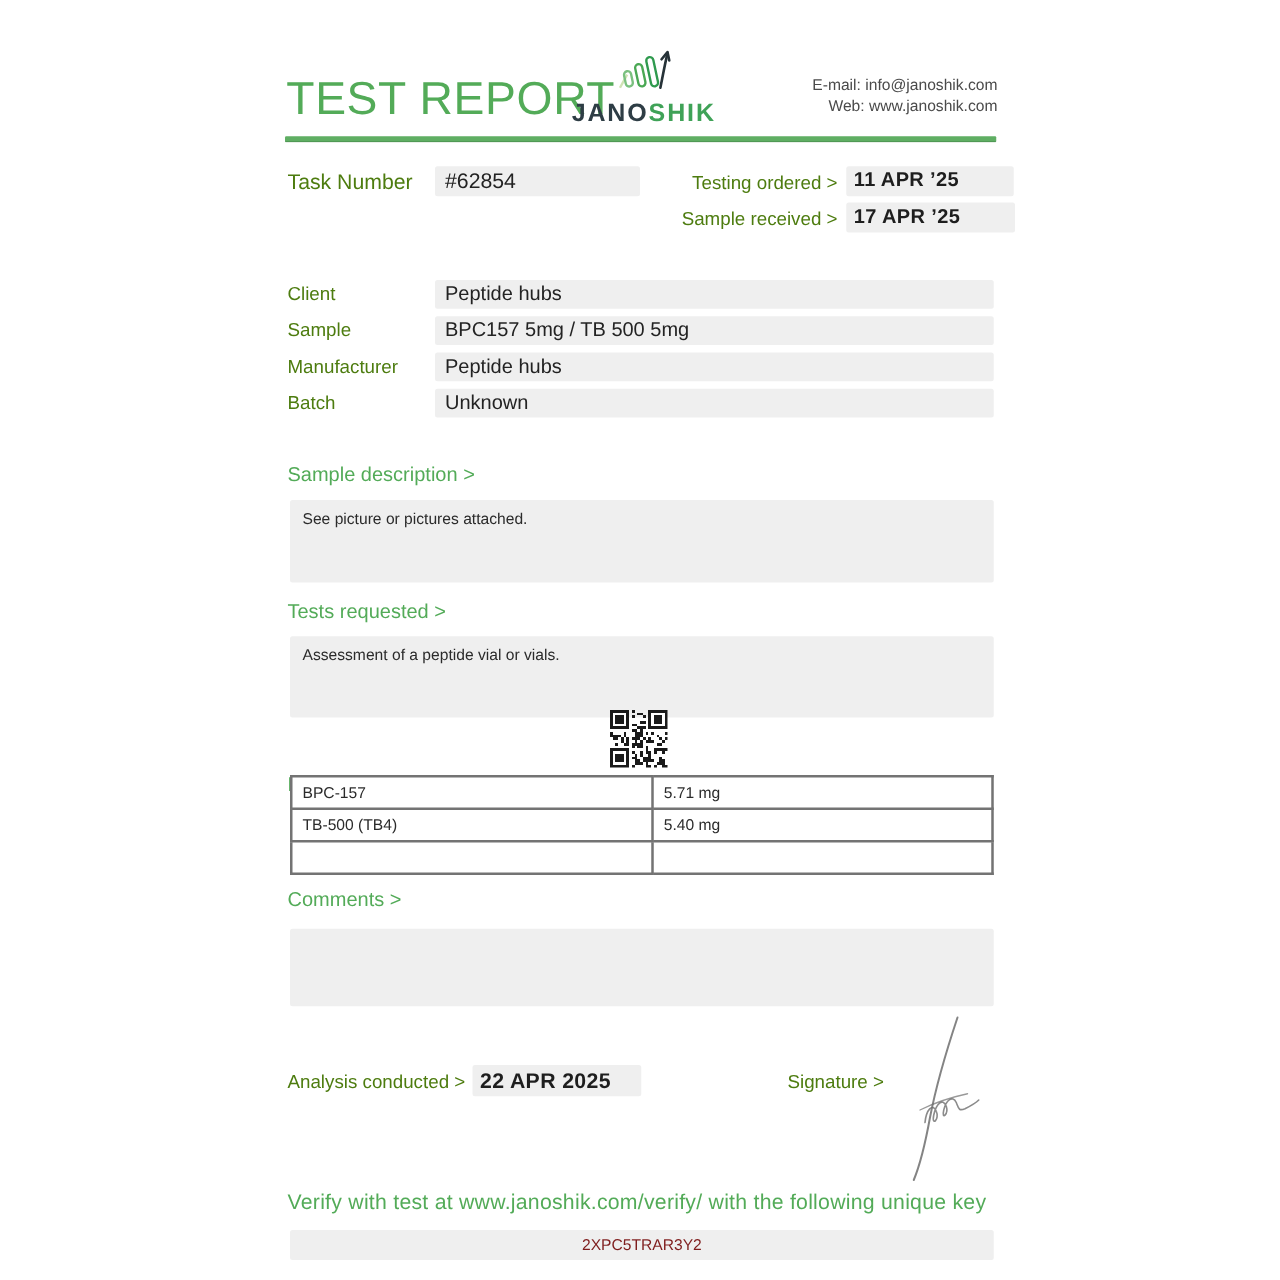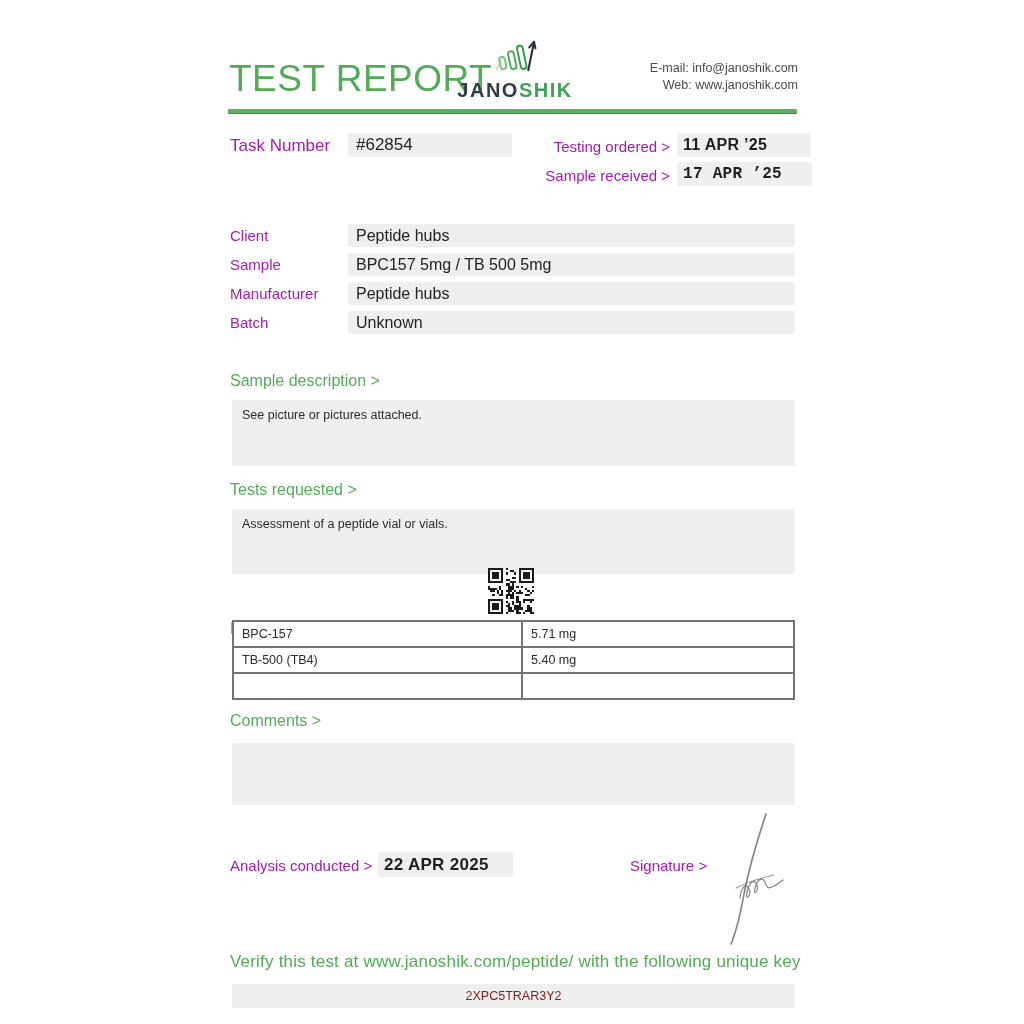--- a/index.html
+++ b/index.html
@@ -15,29 +15,29 @@
   
   #report-title{left:229px;top:58px;font-size:37px;letter-spacing:.5px;font-weight:400;}
   #logo{left:455px;top:36px;width:120px;text-align:center;}
   #logo-word{font-size:20px;font-weight:700;letter-spacing:1.5px;margin-top:1px;}
   #logo-word .dark{color:#2e3d45;}
   #logo-word .grn{color:#3fa257;}
   #contact{right:226px;top:60px;text-align:right;font-size:12.5px;color:#4a4a4a;line-height:17px;}
   #header-rule{left:228px;top:109px;width:569px;height:4px;background:#5fae63;border-bottom:1px solid #46894b;border-radius:1px;}
 
   
-  .lbl{font-size:15px;color:#a21caf;white-space:nowrap;}
+  .lbl{font-size:15px;color:#4d7c0f;white-space:nowrap;}
   #task-label{left:230px;top:136px;font-size:17px;}
   #task-field{left:348px;top:133px;width:164px;height:24px;align-items:center;}
   #task-field .field-text{font-size:17px;}
   .right-lbl{width:132px;text-align:right;font-size:15px;}
   #ordered-label{left:538px;top:138px;}
   #received-label{left:538px;top:167px;}
   #ordered-field{left:677px;top:133px;width:134px;height:24px;}
-  #received-field{left:677px;top:162px;width:135px;height:24px;font-family:Liberation Mono, monospace;}
+  #received-field{left:677px;top:162px;width:135px;height:24px;}
 
   
   .info-label{left:230px;font-size:15px;}
   .info-field{left:348px;width:447px;height:23px;}
 
   
   .sec-head{left:230px;font-size:16px;}
   .sec-box{left:232px;width:563px;background:#efefef;border-radius:2px;box-sizing:border-box;padding:8px 10px;font-size:12.5px;color:#2b2b2b;}
 
   
@@ -268,18 +268,18 @@
   </div>
   <div class="abs lbl" id="signature-label">Signature &gt;</div>
   <div class="abs" id="signature-wrap">
     <svg width="100" height="140" viewBox="0 0 100 140">
       <path d="M64,4 C54,34 47,58 42,84 C38,106 34,122 29,134" fill="none" stroke="#6e6e6e" stroke-width="1.6" stroke-linecap="round" opacity="0.85"></path>
       <path d="M38,88 c1,-10 6,-16 9,-9 c3,6 -4,13 -2,3 c2,-9 7,-14 10,-7 c2,6 -4,12 -2,3 c2,-8 7,-12 10,-6 c2,5 2,7 7,5 c4,-2 8,-4 11,-7" fill="none" stroke="#6e6e6e" stroke-width="1.3" stroke-linecap="round" opacity="0.8"></path>
       <path d="M34,78 C46,72 58,68 72,65" fill="none" stroke="#6e6e6e" stroke-width="1.1" stroke-linecap="round" opacity="0.7"></path>
     </svg>
   </div>
 
-  <div class="abs green" id="verify-line">Verify this test at www.janoshik.com/peptide/ with the following unique key</div>
+  <div class="abs green" id="verify-line">Verify with test at www.janoshik.com/verify/ with the following unique key</div>
   <div class="abs field" id="key-field">
     <span class="field-text">2XPC5TRAR3Y2</span>
   </div>
 
 </div>
 
 </body></html>

